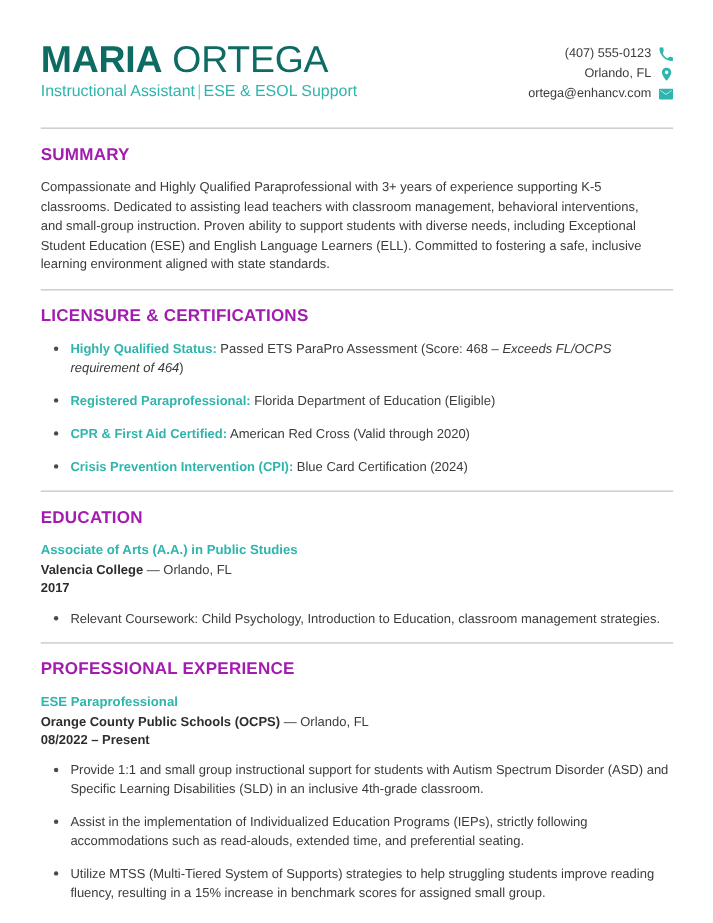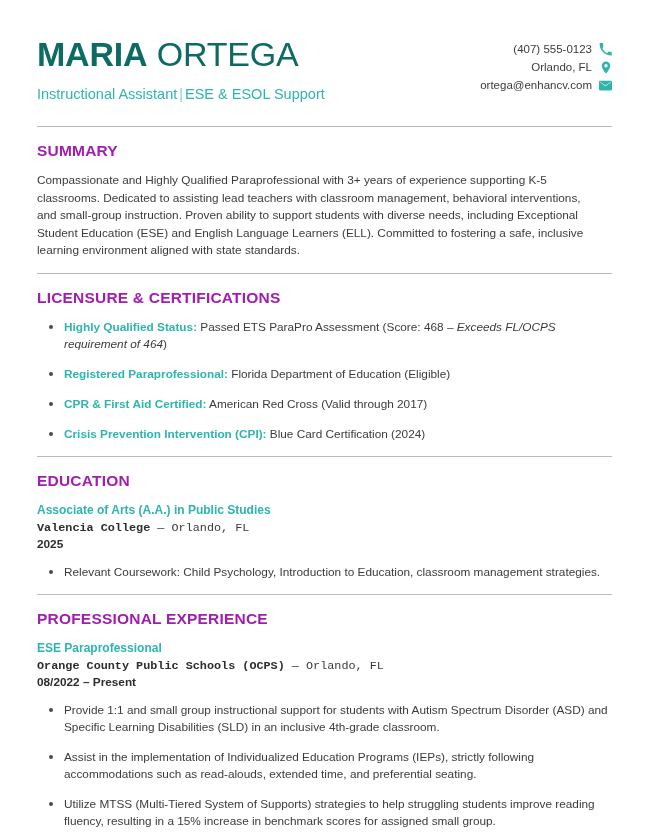--- a/index.html
+++ b/index.html
@@ -40,21 +40,21 @@
     line-height: 40px;
     letter-spacing: -0.2px;
     color: #0d6b63;
     font-weight: 400;
     white-space: nowrap;
   }
   .name .first { font-weight: 700; }
   .name .last  { font-weight: 400; }
 
   .tagline {
-    margin-top: 11px;
+    margin-top: 0;
     font-size: 14.5px;
     line-height: 18px;
     color: #2eb5ad;
     font-weight: 400;
     white-space: nowrap;
   }
   .tagline .sep { color: #7fd3ce; padding: 0 2px; }
 
   
   .contact {
@@ -150,21 +150,20 @@
     font-size: 12px;
     line-height: 16px;
     font-weight: 700;
     color: #2eb5ad;
     margin-bottom: 2px;
   }
   .entry-org {
     font-size: 11.8px;
     line-height: 16px;
     color: #3b3b3b;
-    font-family: Liberation Mono, monospace;
   }
   .entry-org .org-name { font-weight: 700; color: #2d2d2d; }
   .entry-date {
     font-size: 11.8px;
     line-height: 16px;
     font-weight: 700;
     color: #2d2d2d;
     margin-bottom: 12px;
   }
 </style>
@@ -218,32 +217,32 @@
     <div class="section-title">SUMMARY</div>
     <div class="paragraph">Compassionate and Highly Qualified Paraprofessional with 3+ years of experience supporting K-5 classrooms. Dedicated to assisting lead teachers with classroom management, behavioral interventions, and small-group instruction. Proven ability to support students with diverse needs, including Exceptional Student Education (ESE) and English Language Learners (ELL). Committed to fostering a safe, inclusive learning environment aligned with state standards.</div>
   </div>
 
   <div class="section">
     <div class="rule"></div>
     <div class="section-title">LICENSURE &amp; CERTIFICATIONS</div>
     <ul class="bullets">
       <li><span class="cert-label">Highly Qualified Status:</span><span> Passed ETS ParaPro Assessment (Score: 468 – </span><span class="italic">Exceeds FL/OCPS requirement of 464</span><span>)</span></li>
       <li><span class="cert-label">Registered Paraprofessional:</span><span> Florida Department of Education (Eligible)</span></li>
-      <li><span class="cert-label">CPR &amp; First Aid Certified:</span><span> American Red Cross (Valid through 2017)</span></li>
+      <li><span class="cert-label">CPR &amp; First Aid Certified:</span><span> American Red Cross (Valid through 2020)</span></li>
       <li><span class="cert-label">Crisis Prevention Intervention (CPI):</span><span> Blue Card Certification (2024)</span></li>
     </ul>
   </div>
 
   <div class="section">
     <div class="rule"></div>
     <div class="section-title">EDUCATION</div>
     <div>
       <div class="entry-title">Associate of Arts (A.A.) in Public Studies</div>
       <div class="entry-org"><span class="org-name">Valencia College</span><span> — Orlando, FL</span></div>
-      <div class="entry-date">2025</div>
+      <div class="entry-date">2017</div>
       <ul class="bullets">
         <li>Relevant Coursework: Child Psychology, Introduction to Education, classroom management strategies.</li>
       </ul>
     </div>
   </div>
 
   <div class="section">
     <div class="rule"></div>
     <div class="section-title">PROFESSIONAL EXPERIENCE</div>
     <div>

